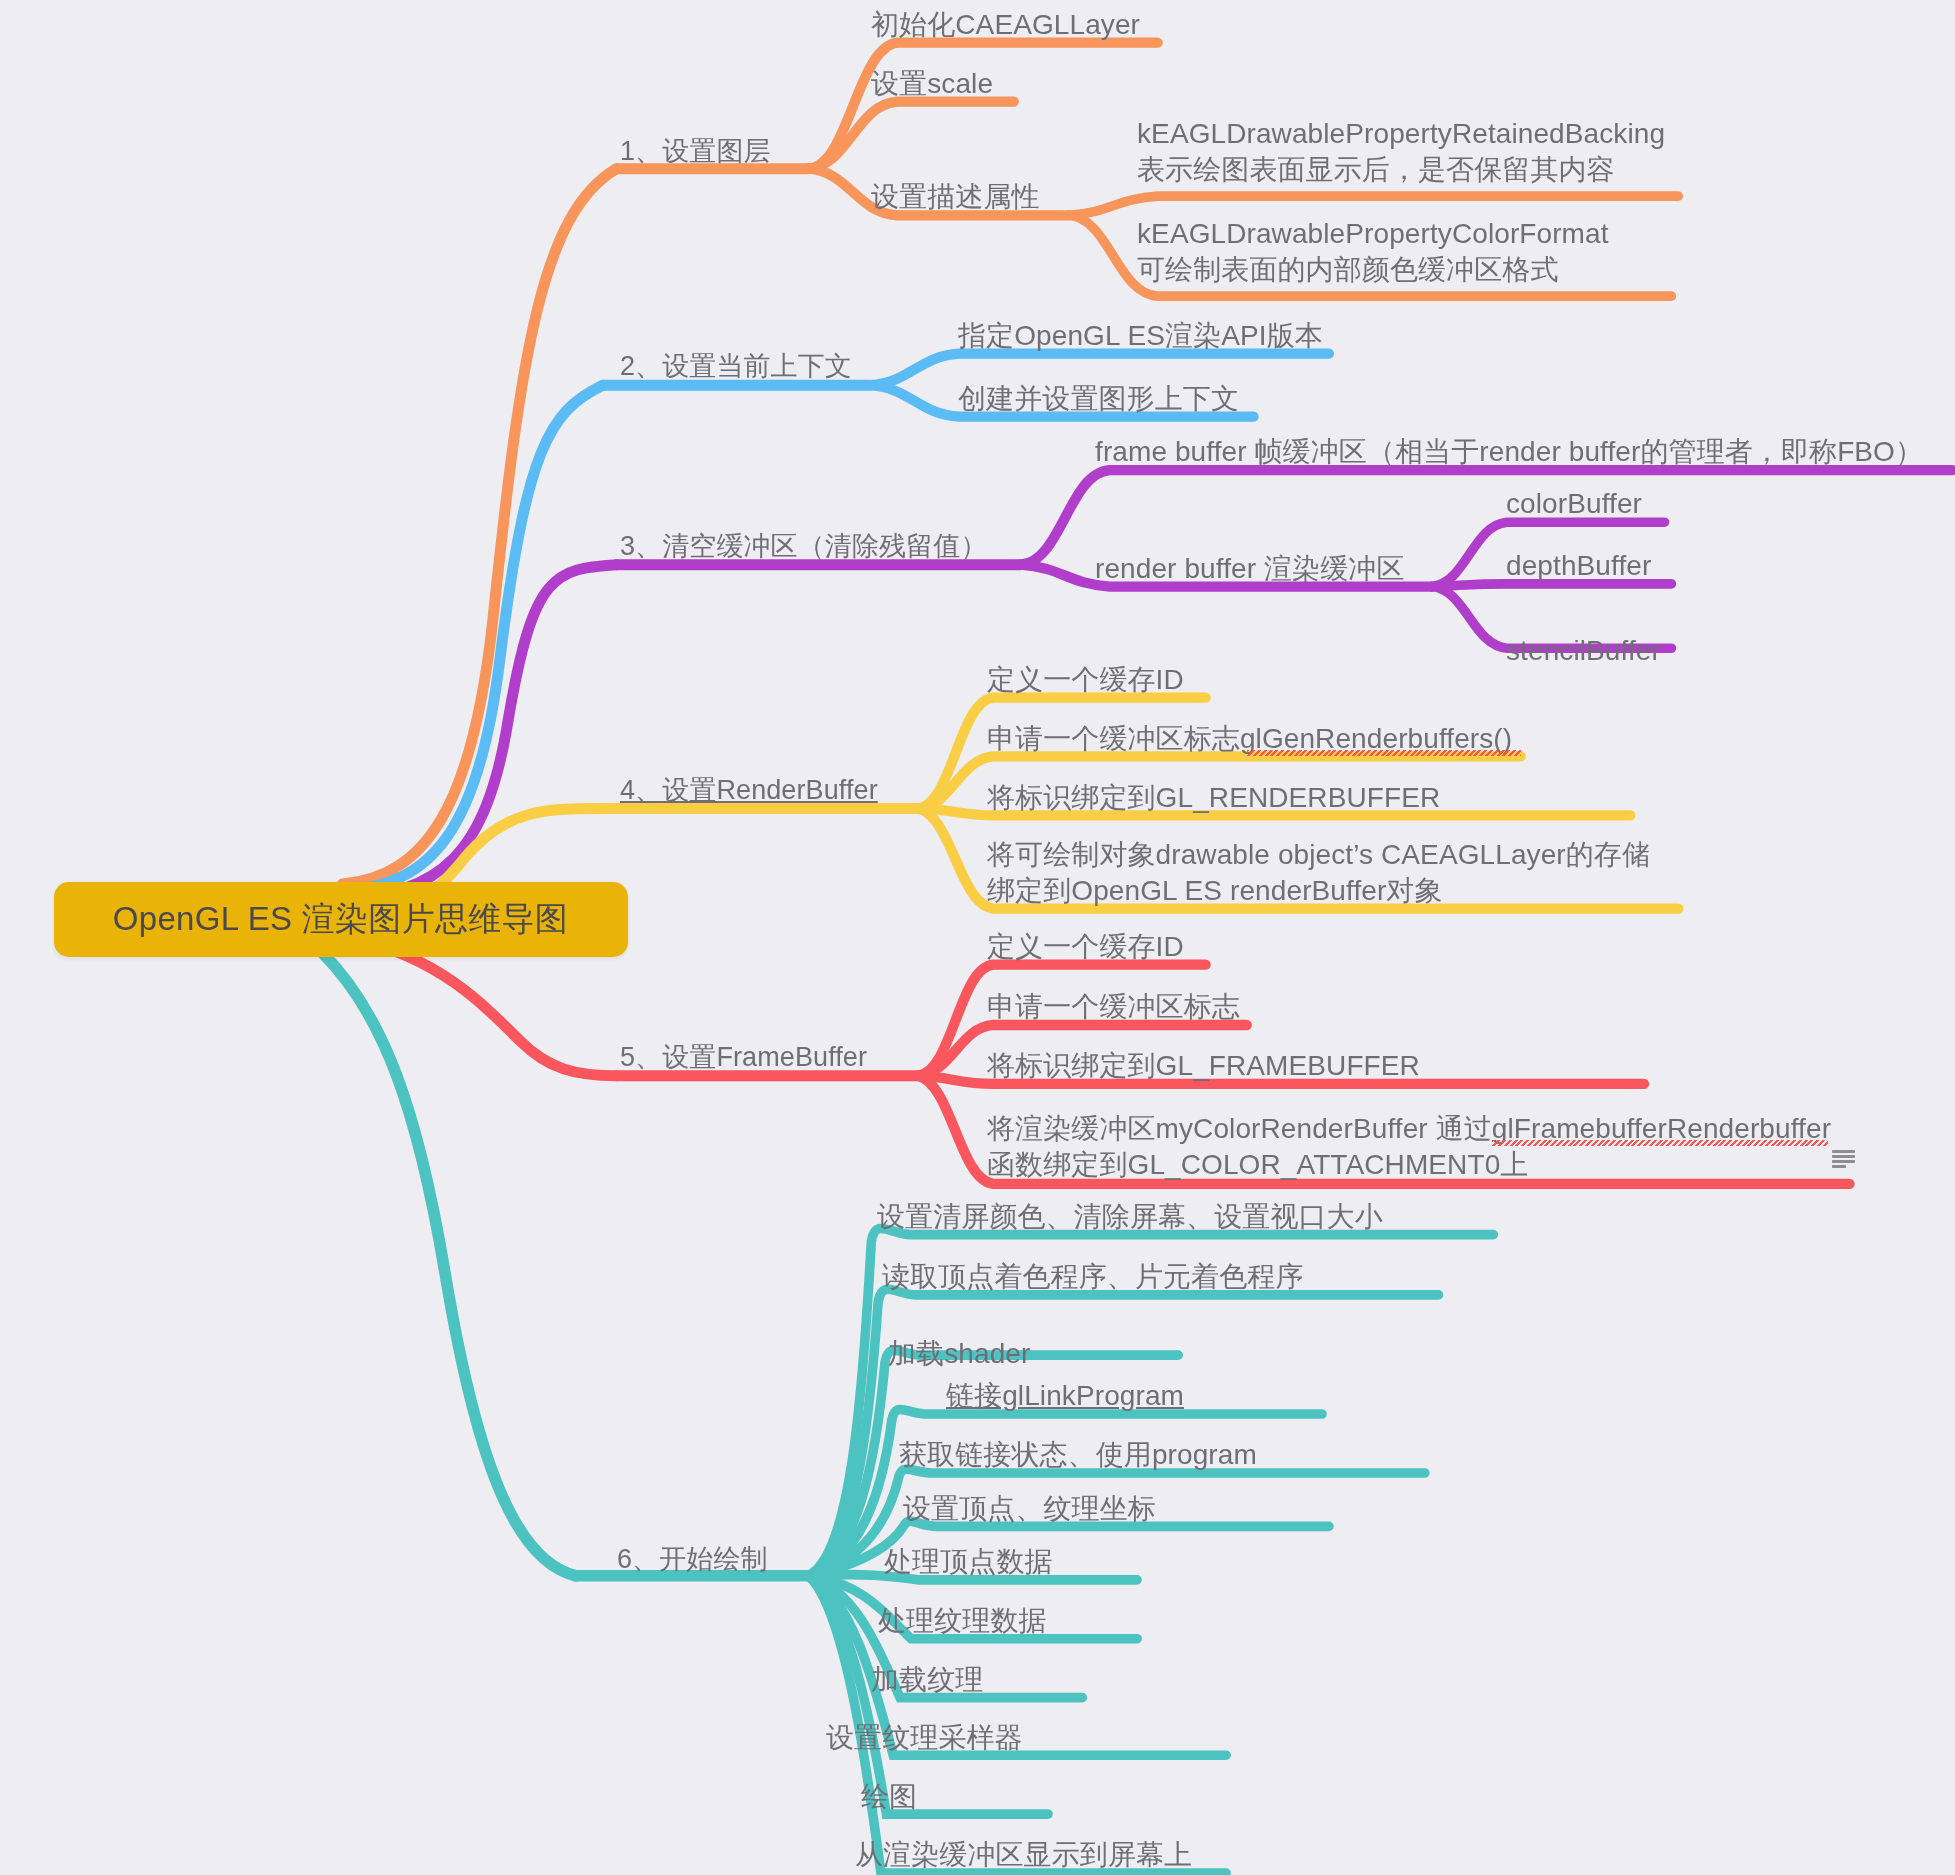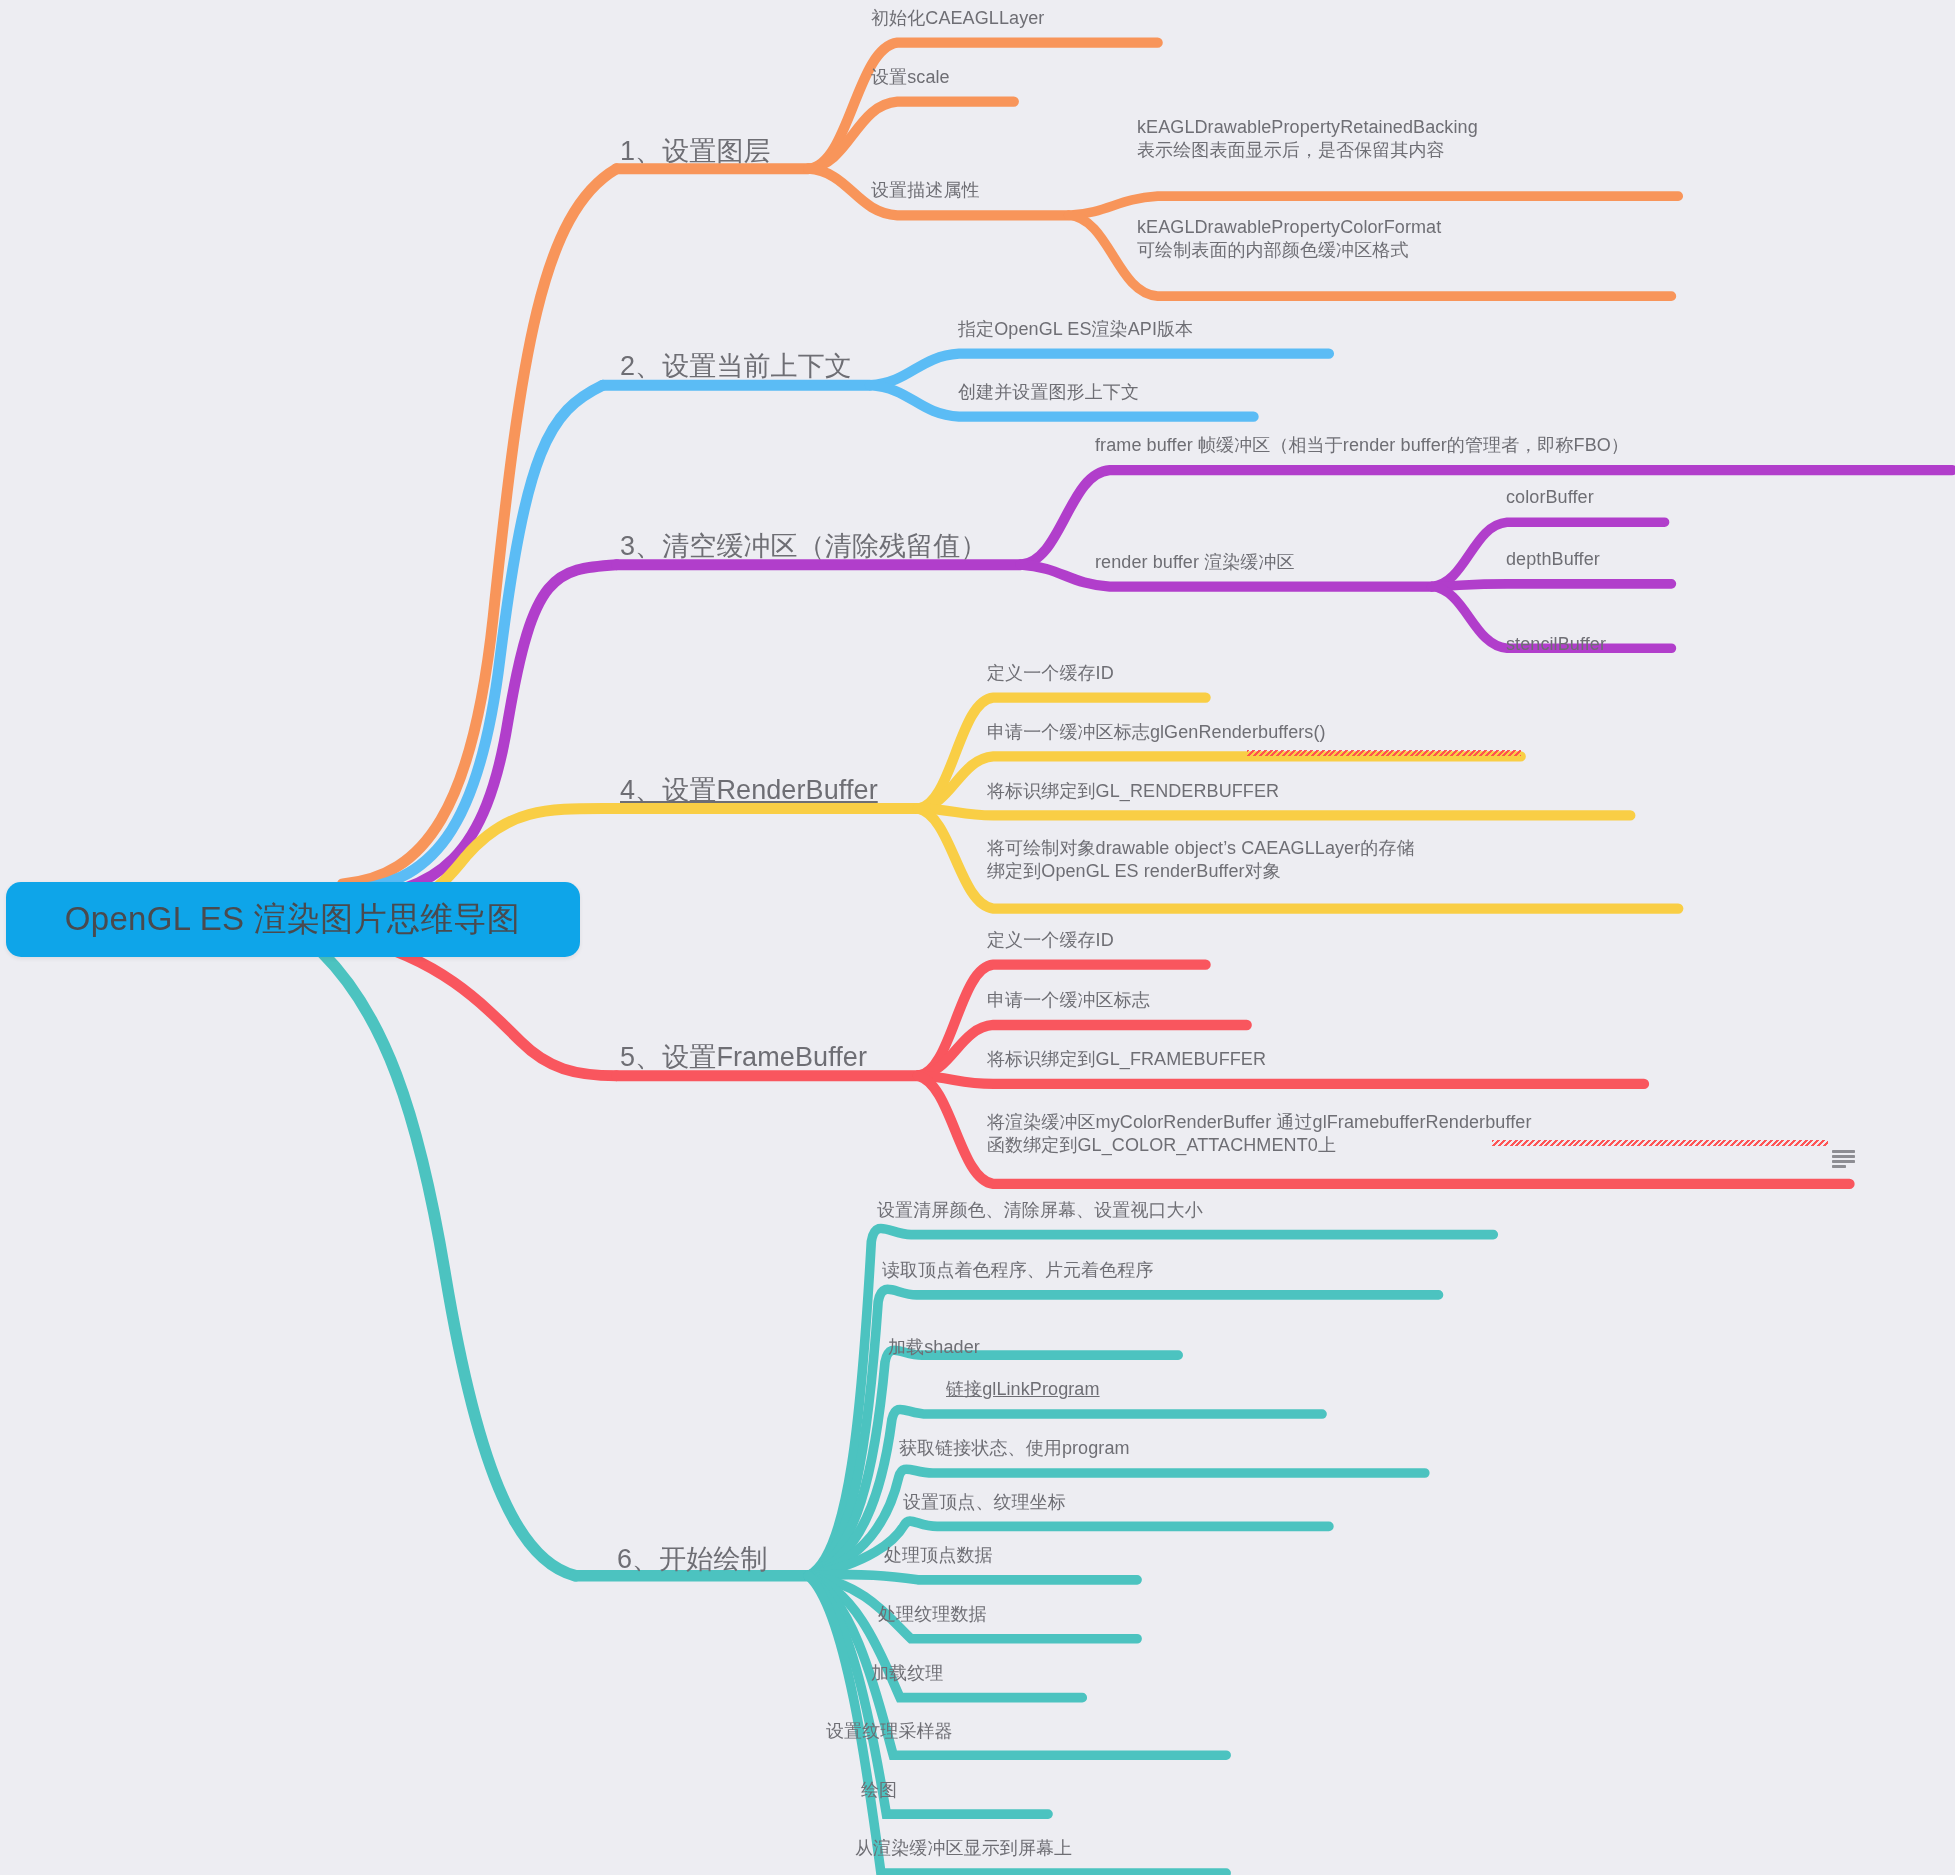--- a/index.html
+++ b/index.html
@@ -18,36 +18,37 @@
   #wires {
     position: absolute;
     left: 0; top: 0;
     width: 1955px;
     height: 1876px;
     pointer-events: none;
   }
   .node {
     position: absolute;
     color: #6e6e74;
-    font-size: 18px;
+    font-size: 28px;
     line-height: 1.30;
     white-space: pre;
     letter-spacing: 0.1px;
   }
   .node.multi { white-space: pre-line; }
   .lvl1 { font-size: 27px; }
   .root-box {
     position: absolute;
-    background: #0ea5e9;
+    background: #eab308;
     border-radius: 15px;
     box-shadow: 0 1.4px 4.1px rgba(0,0,0,0.07);
     display: flex;
     align-items: center;
     justify-content: center;
     padding: 0 23px;
+    margin-left: 48px;
   }
   .root-label {
     font-size: 33px;
     color: #4a4a4e;
     white-space: pre;
     letter-spacing: 0.3px;
   }
   .squiggle {
     position: absolute;
     height: 6.2px;

